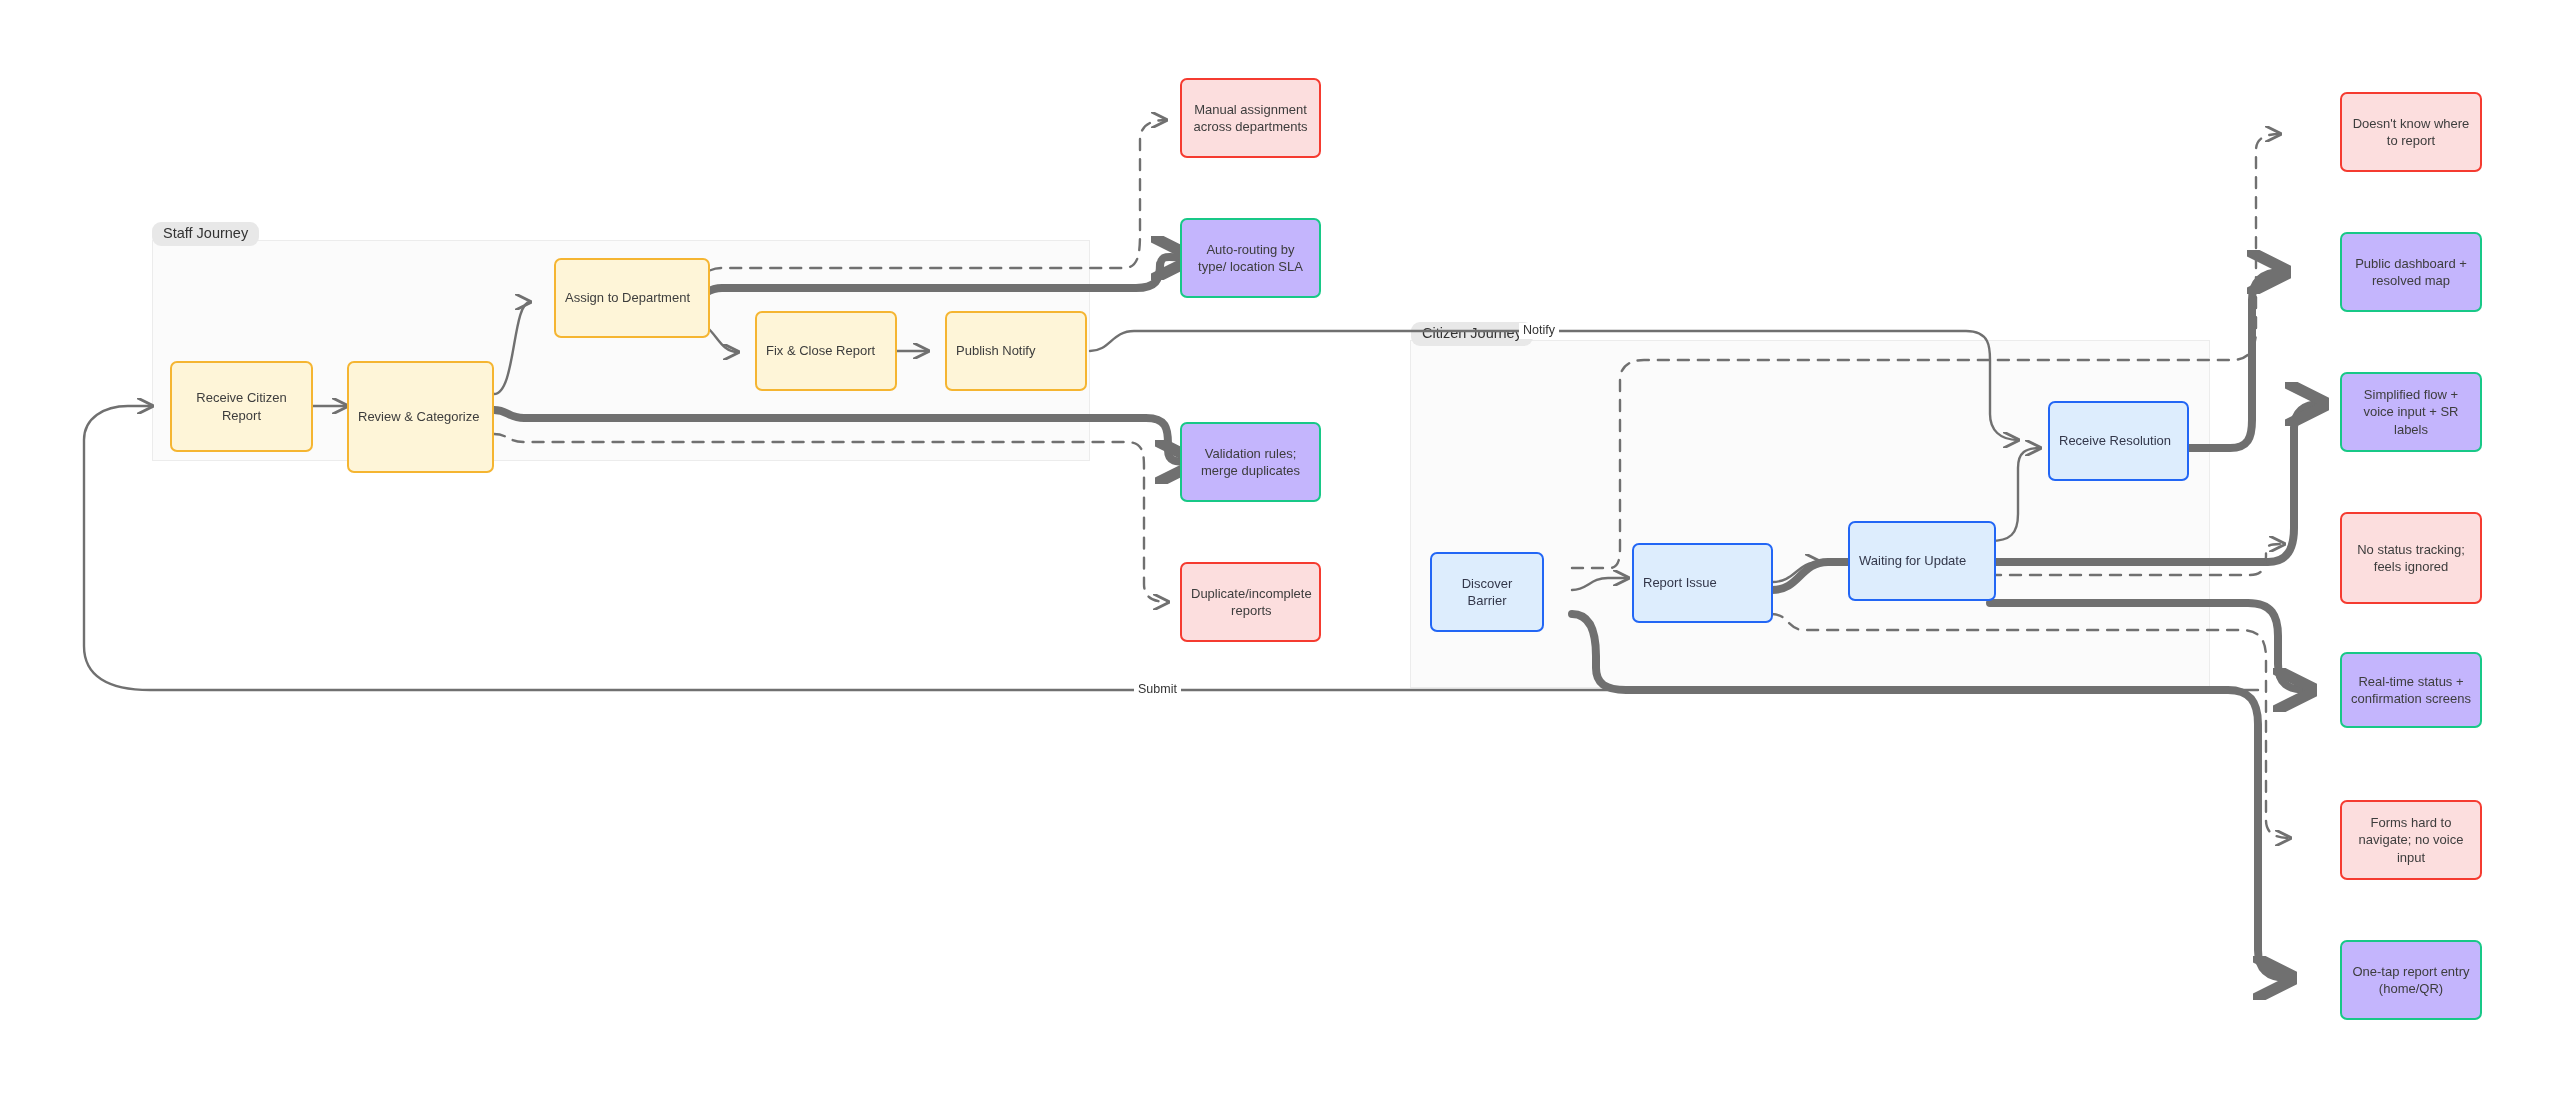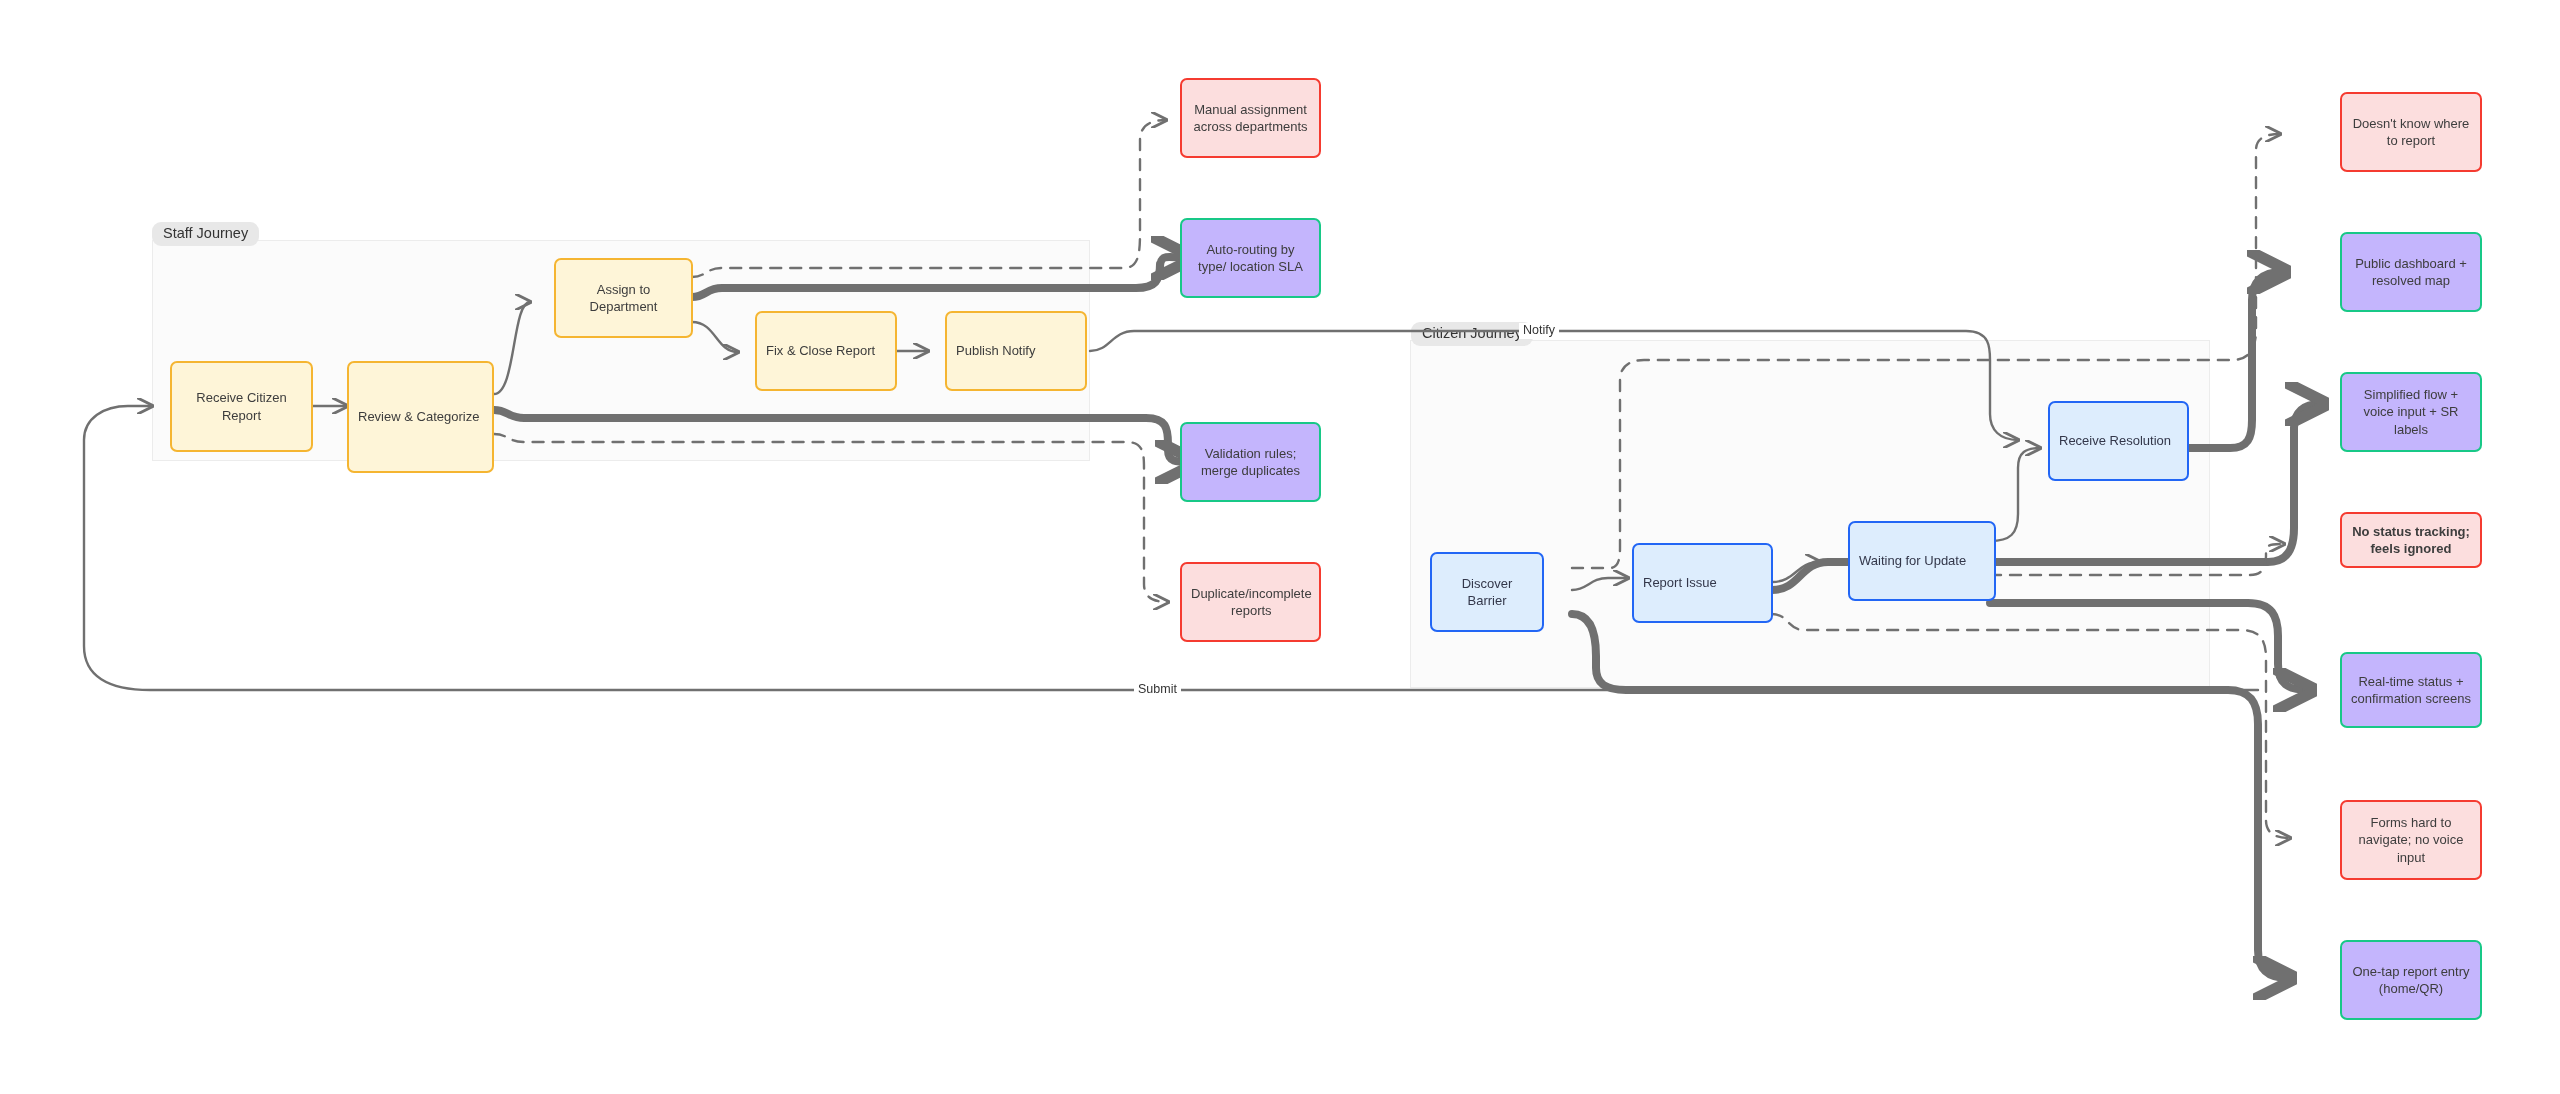--- a/index.html
+++ b/index.html
@@ -175,21 +175,21 @@
 
   <div class="edge-label" style="left:1134px;top:682px;">Submit</div>
   <div class="edge-label" style="left:1519px;top:323px;">Notify</div>
 
   <div class="node n-staff" style="left:170px;top:361px;width:143px;height:91px;">
     <span>Receive Citizen Report</span>
   </div>
   <div class="node n-staff" style="left:347px;top:361px;width:147px;height:112px;">
     <span>Review &amp; Categorize</span>
   </div>
-  <div class="node n-staff" style="left:554px;top:258px;width:139px;height:80px;">
+  <div class="node n-staff" style="left:554px;top:258px;width:156px;height:80px;">
     <span>Assign to Department</span>
   </div>
   <div class="node n-staff" style="left:755px;top:311px;width:142px;height:80px;">
     <span>Fix &amp; Close Report</span>
   </div>
   <div class="node n-staff" style="left:945px;top:311px;width:142px;height:80px;">
     <span>Publish Notify</span>
   </div>
 
   <div class="node n-citizen" style="left:1430px;top:552px;width:114px;height:80px;">
@@ -220,21 +220,21 @@
 
   <div class="node n-pain" style="left:2340px;top:92px;width:142px;height:80px;">
     <span>Doesn't know where to report</span>
   </div>
   <div class="node n-opp" style="left:2340px;top:232px;width:142px;height:80px;">
     <span>Public dashboard + resolved map</span>
   </div>
   <div class="node n-opp" style="left:2340px;top:372px;width:142px;height:80px;">
     <span>Simplified flow + voice input + SR labels</span>
   </div>
-  <div class="node n-pain" style="left:2340px;top:512px;width:142px;height:56px;font-weight:bold;">
+  <div class="node n-pain" style="left:2340px;top:512px;width:142px;height:92px;">
     <span>No status tracking; feels ignored</span>
   </div>
   <div class="node n-opp" style="left:2340px;top:652px;width:142px;height:76px;">
     <span>Real-time status + confirmation screens</span>
   </div>
   <div class="node n-pain" style="left:2340px;top:800px;width:142px;height:80px;">
     <span>Forms hard to navigate; no voice input</span>
   </div>
   <div class="node n-opp" style="left:2340px;top:940px;width:142px;height:80px;">
     <span>One-tap report entry (home/QR)</span>

